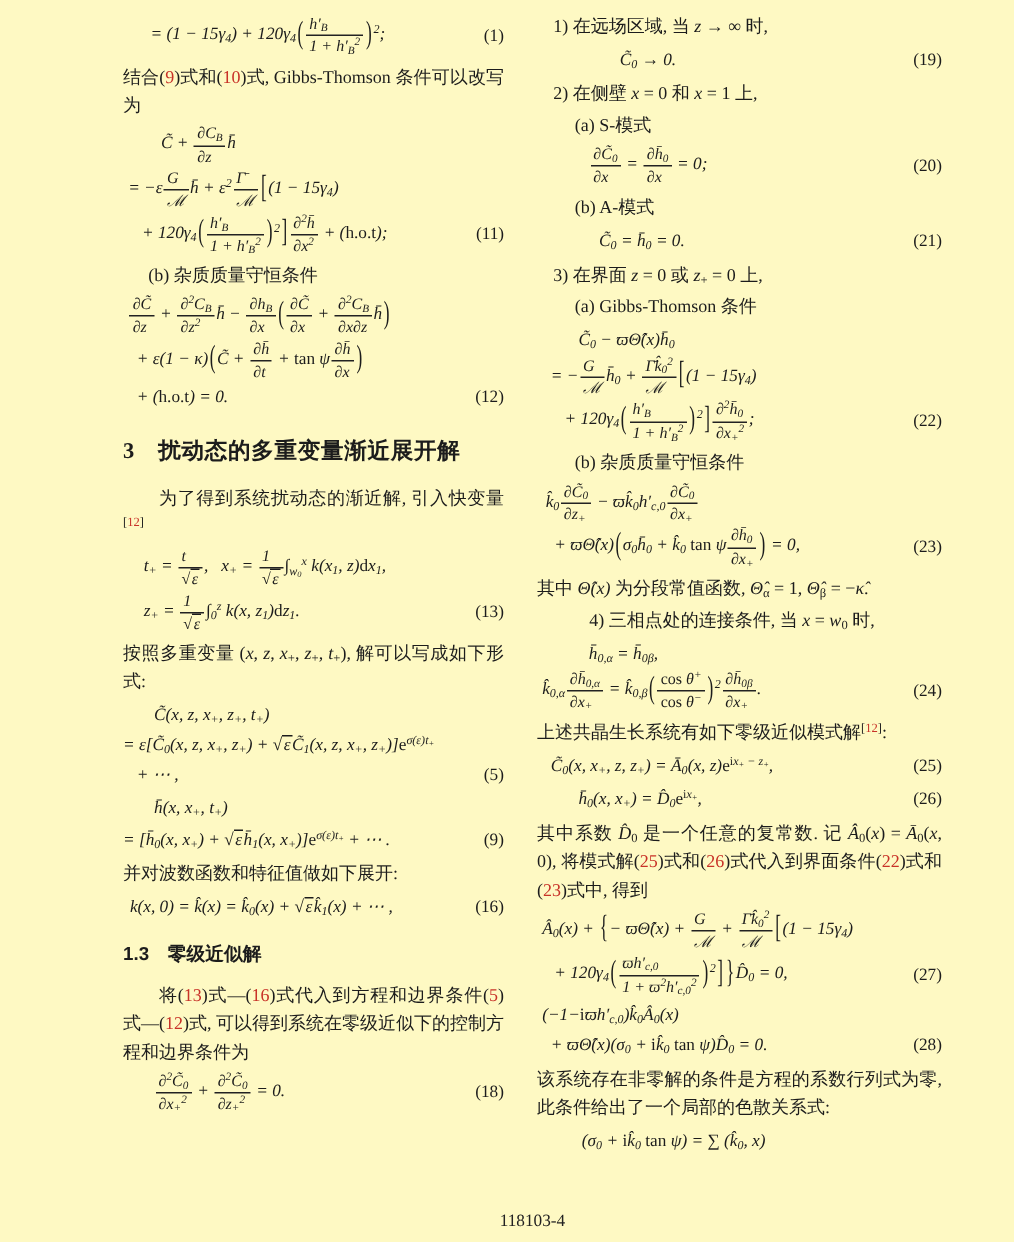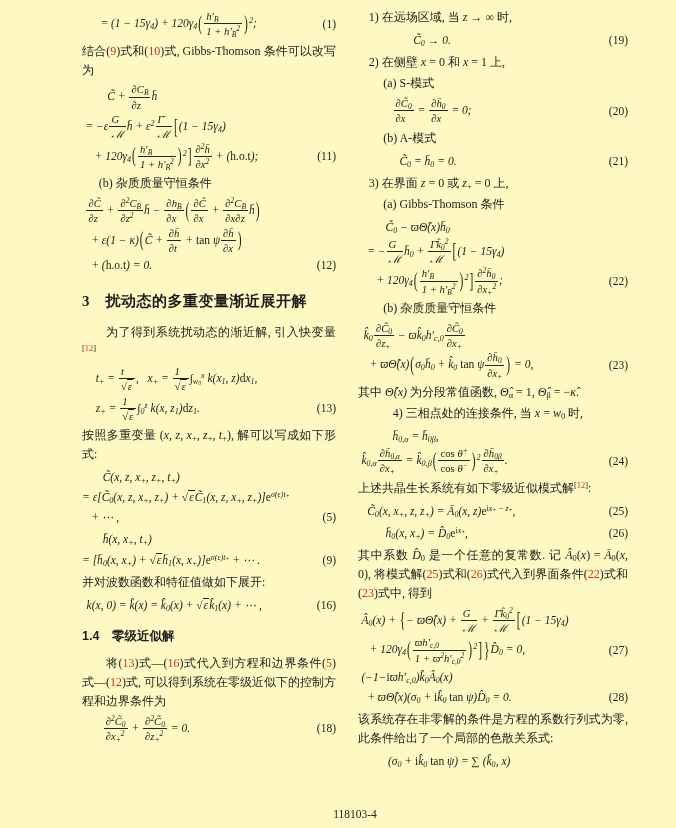--- a/index.html
+++ b/index.html
@@ -105,21 +105,21 @@
             <span class="eqnum">(9)</span>
           </div>
         </div>
         <div class="blk text mrm">并对波数函数和特征值做如下展开:</div>
         <div class="blk eq">
           <div class="eqline">
             <span class="math mit" style="margin-left: 0.4em;">k(x, 0) = k̂(x) = k̂<sub>0</sub>(x) + <span>√<span class="mrad">ε</span></span>k̂<sub>1</sub>(x) + ⋯ ,</span>
             <span class="eqnum">(16)</span>
           </div>
         </div>
-        <div class="blk subheading mrm">1.4 零级近似解</div>
+        <div class="blk subheading mrm">1.3 零级近似解</div>
         <div class="blk text pind mrm">将(<span class="mref">13</span>)式—(<span class="mref">16</span>)式代入到方程和边界条件(<span class="mref">5</span>)式—(<span class="mref">12</span>)式, 可以得到系统在零级近似下的控制方程和边界条件为</div>
         <div class="blk eq">
           <div class="eqline">
             <span class="math mit" style="margin-left: 1.8em;"><span class="mfrac"><span class="mnum">∂<sup>2</sup>C̃<sub>0</sub></span><span class="mden">∂x<sub>+</sub><sup>2</sup></span></span> + <span class="mfrac"><span class="mnum">∂<sup>2</sup>C̃<sub>0</sub></span><span class="mden">∂z<sub>+</sub><sup>2</sup></span></span> = 0.</span>
             <span class="eqnum">(18)</span>
           </div>
         </div>
       </div>
     <div class="col col-right">
         <div class="blk item mrm">1) 在远场区域, 当 <span class="mit">z</span> → ∞ 时,</div>

